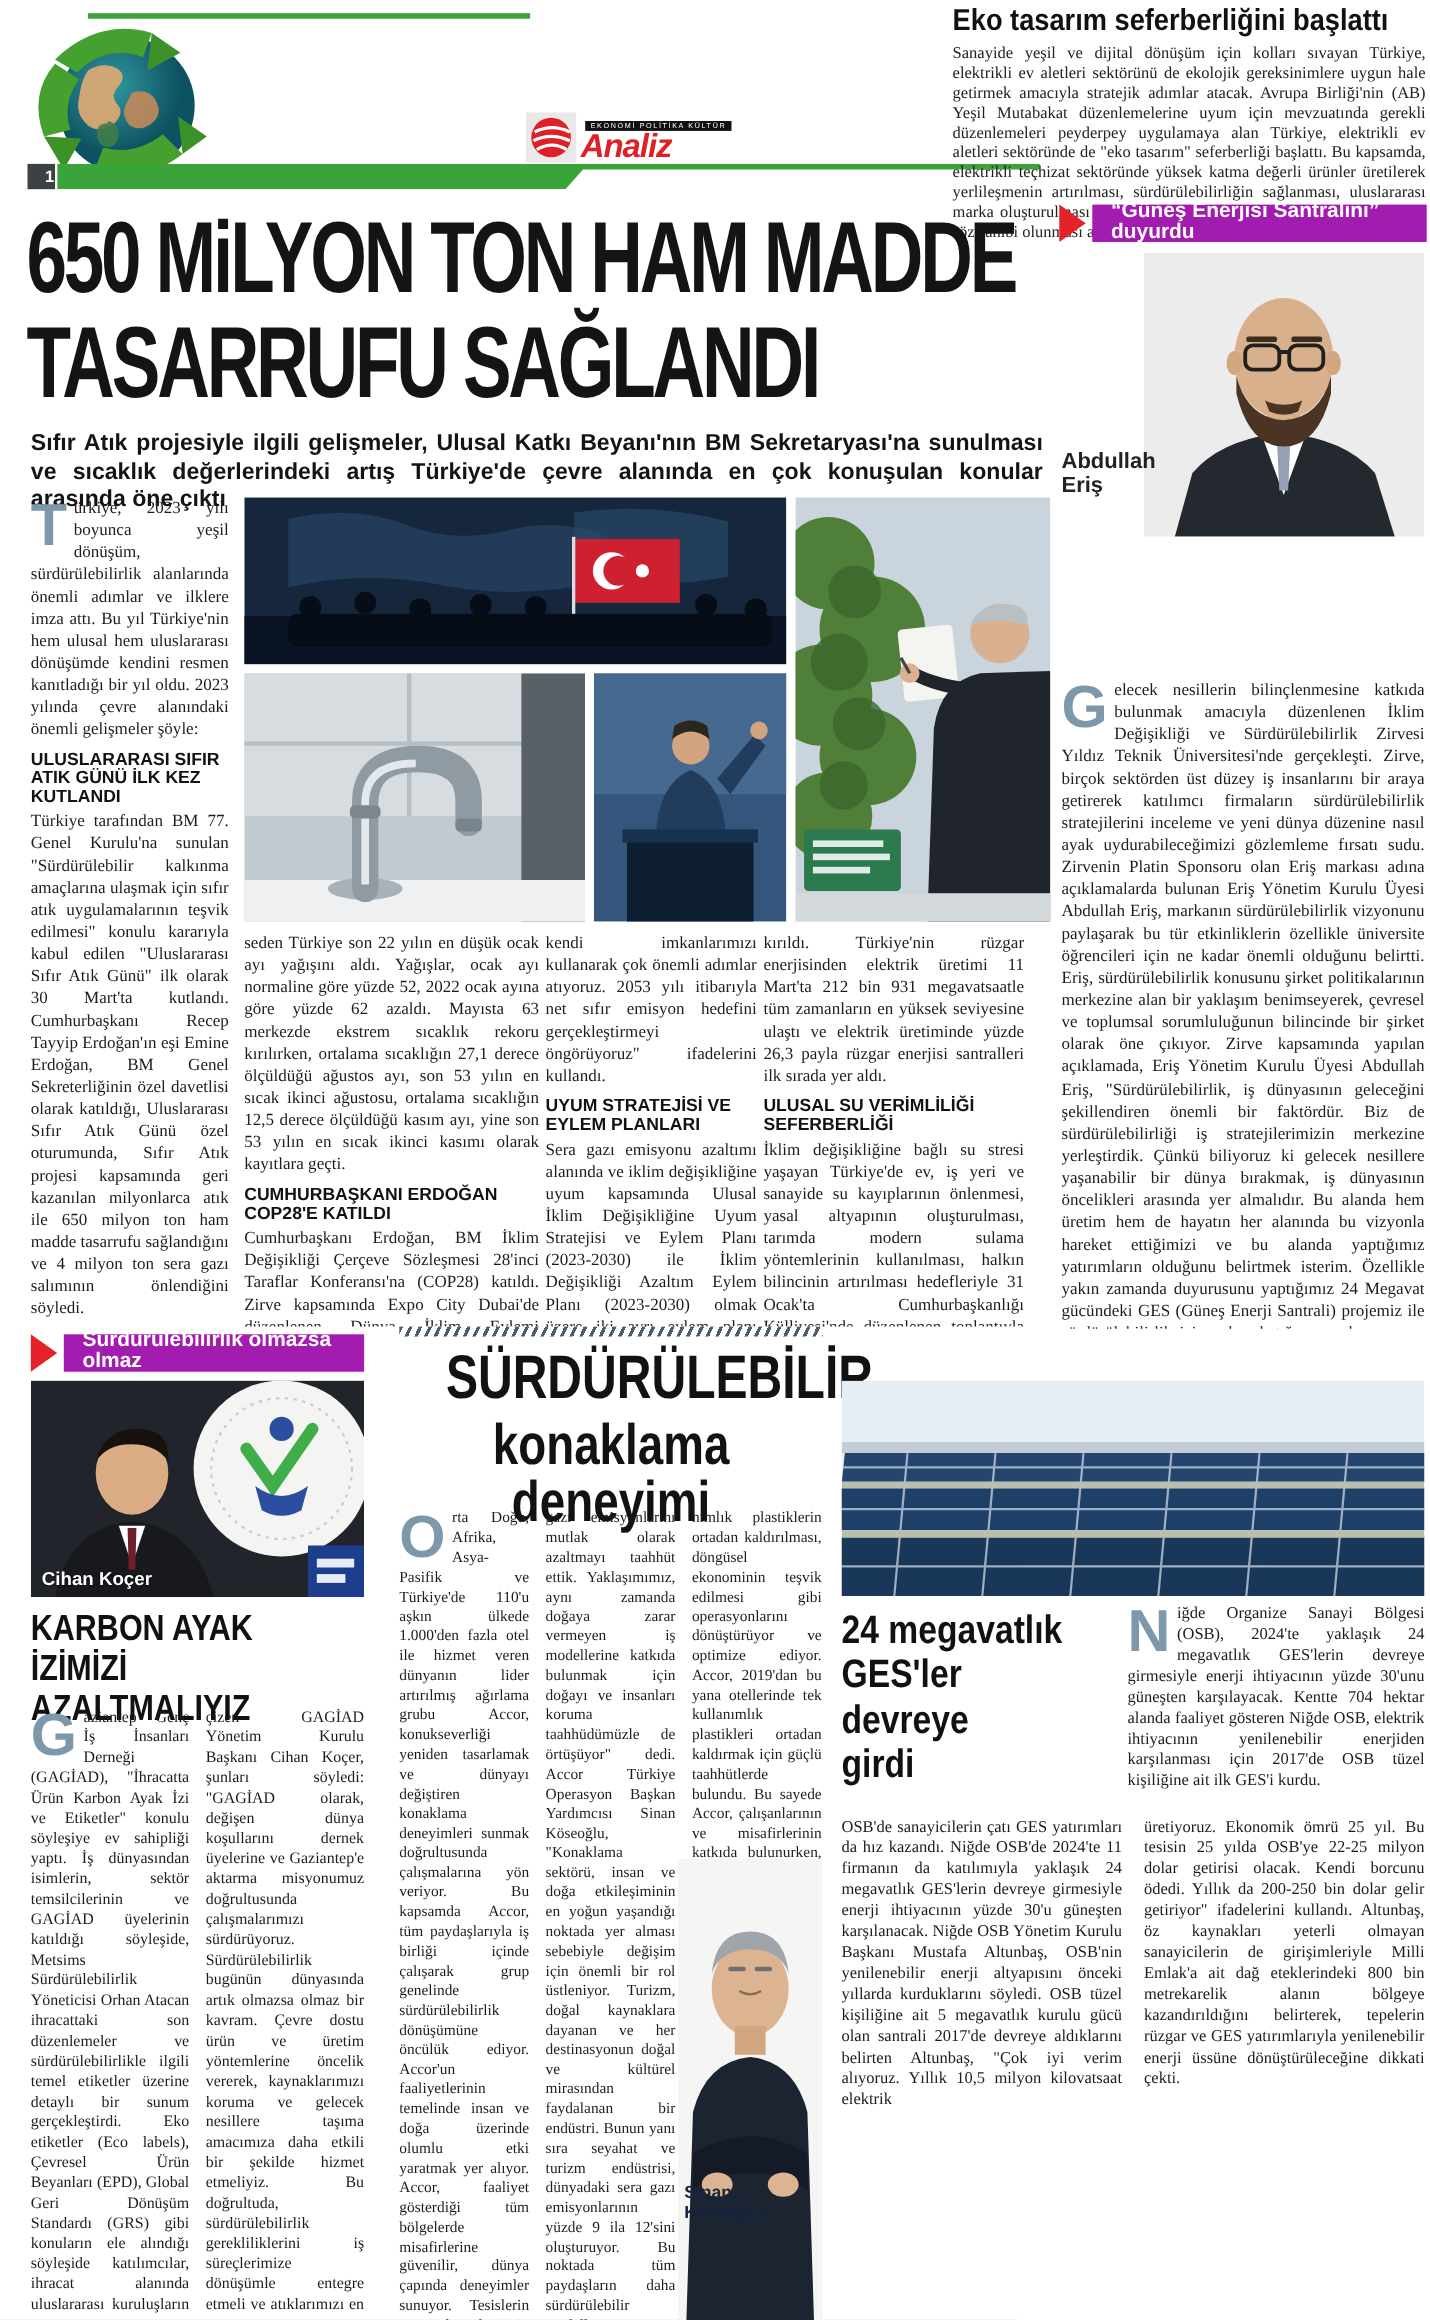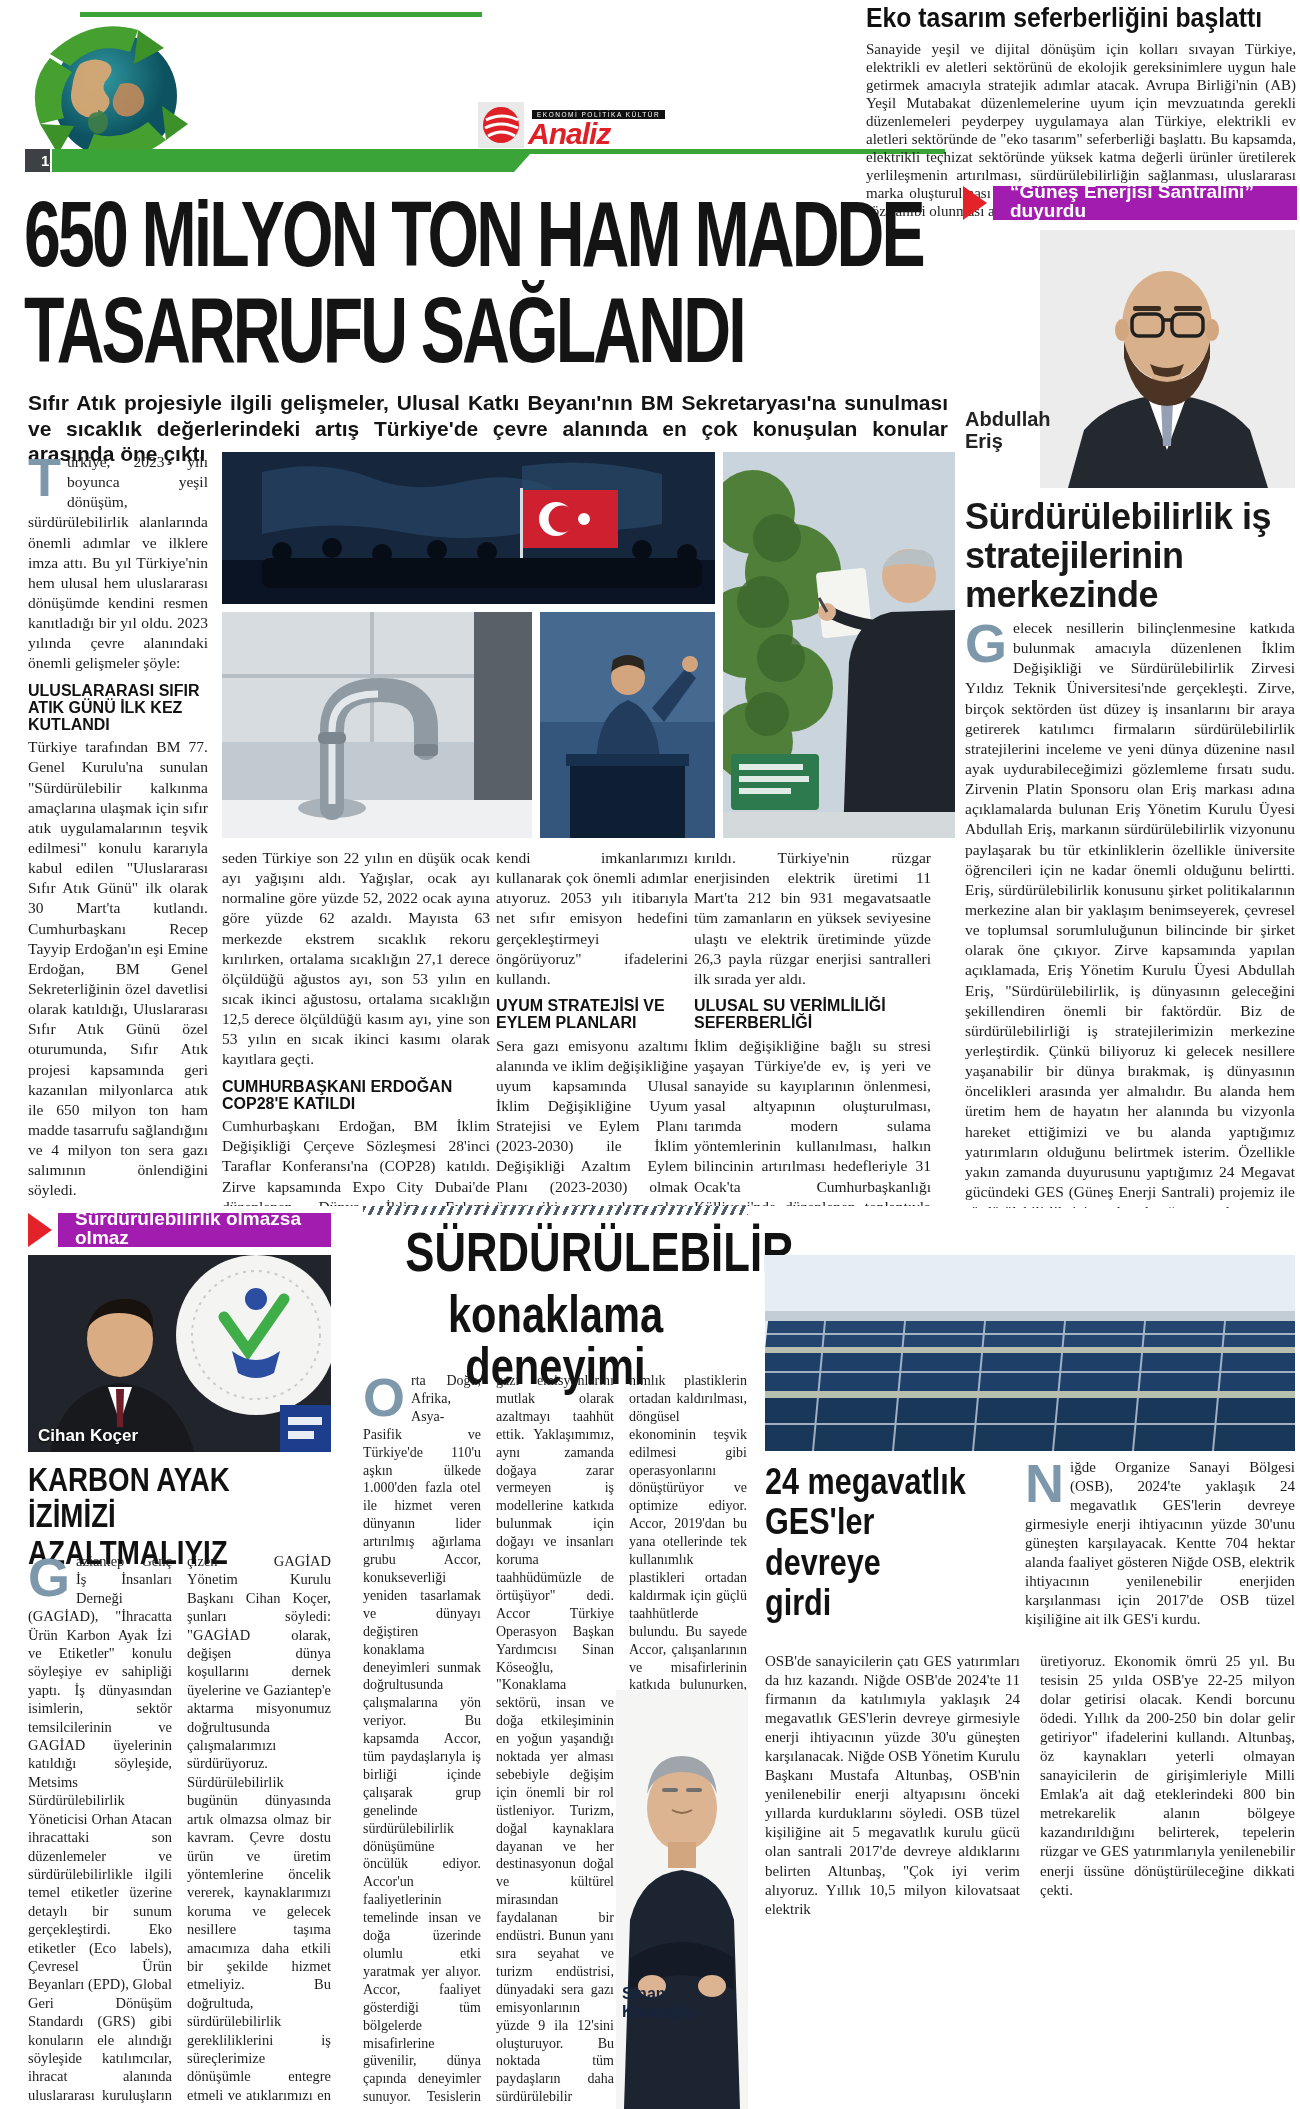--- a/index.html
+++ b/index.html
@@ -293,21 +293,20 @@
       <path d="M110 134 q17 8 34 0 l-4 10 q-13 6 -26 0z" fill="#4b3423"></path>
       <rect x="92" y="84" width="31" height="22" rx="7" fill="none" stroke="#20201f" stroke-width="3.5"></rect>
       <rect x="132" y="84" width="31" height="22" rx="7" fill="none" stroke="#20201f" stroke-width="3.5"></rect>
       <line x1="123" y1="90" x2="132" y2="90" stroke="#20201f" stroke-width="3.5"></line>
       <rect x="93" y="76" width="28" height="5" rx="2" fill="#3a2d20"></rect>
       <rect x="134" y="76" width="28" height="5" rx="2" fill="#3a2d20"></rect>
     </svg>
   </div>
 
   <div class="sb-name">Abdullah Eriş</div>
-  <h2 class="sb-headline">Sürdürülebilirlik iş stratejilerinin merkezinde</h2>
   <div class="sb-body bodytext">
     <p><span class="dc">G</span><span>elecek nesillerin bilinçlenmesine katkıda bulunmak amacıyla düzenlenen İklim Değişikliği ve Sürdürülebilirlik Zirvesi Yıldız Teknik Üniversitesi'nde gerçekleşti. Zirve, birçok sektörden üst düzey iş insanlarını bir araya getirerek katılımcı firmaların sürdürülebilirlik stratejilerini inceleme ve yeni dünya düzenine nasıl ayak uydurabileceğimizi gözlemleme fırsatı sudu. Zirvenin Platin Sponsoru olan Eriş markası adına açıklamalarda bulunan Eriş Yönetim Kurulu Üyesi Abdullah Eriş, markanın sürdürülebilirlik vizyonunu paylaşarak bu tür etkinliklerin özellikle üniversite öğrencileri için ne kadar önemli olduğunu belirtti. Eriş, sürdürülebilirlik konusunu şirket politikalarının merkezine alan bir yaklaşım benimseyerek, çevresel ve toplumsal sorumluluğunun bilincinde bir şirket olarak öne çıkıyor. Zirve kapsamında yapılan açıklamada, Eriş Yönetim Kurulu Üyesi Abdullah Eriş, "Sürdürülebilirlik, iş dünyasının geleceğini şekillendiren önemli bir faktördür. Biz de sürdürülebilirliği iş stratejilerimizin merkezine yerleştirdik. Çünkü biliyoruz ki gelecek nesillere yaşanabilir bir dünya bırakmak, iş dünyasının öncelikleri arasında yer almalıdır. Bu alanda hem üretim hem de hayatın her alanında bu vizyonla hareket ettiğimizi ve bu alanda yaptığımız yatırımların olduğunu belirtmek isterim. Özellikle yakın zamanda duyurusunu yaptığımız 24 Megavat gücündeki GES (Güneş Enerji Santrali) projemiz ile sürdürülebilirlik için çok çalıştığımızın duyurusunu da buradan yapmak isterim" açıklamalarında bulundu.</span></p>
   </div>
 
   <div class="banner" style="left:28px;top:1213px;width:303px;">
     <span class="tri"></span>
     <span class="bar">
         <span>Sürdürülebilirlik olmazsa olmaz</span>
       </span>
   </div>

